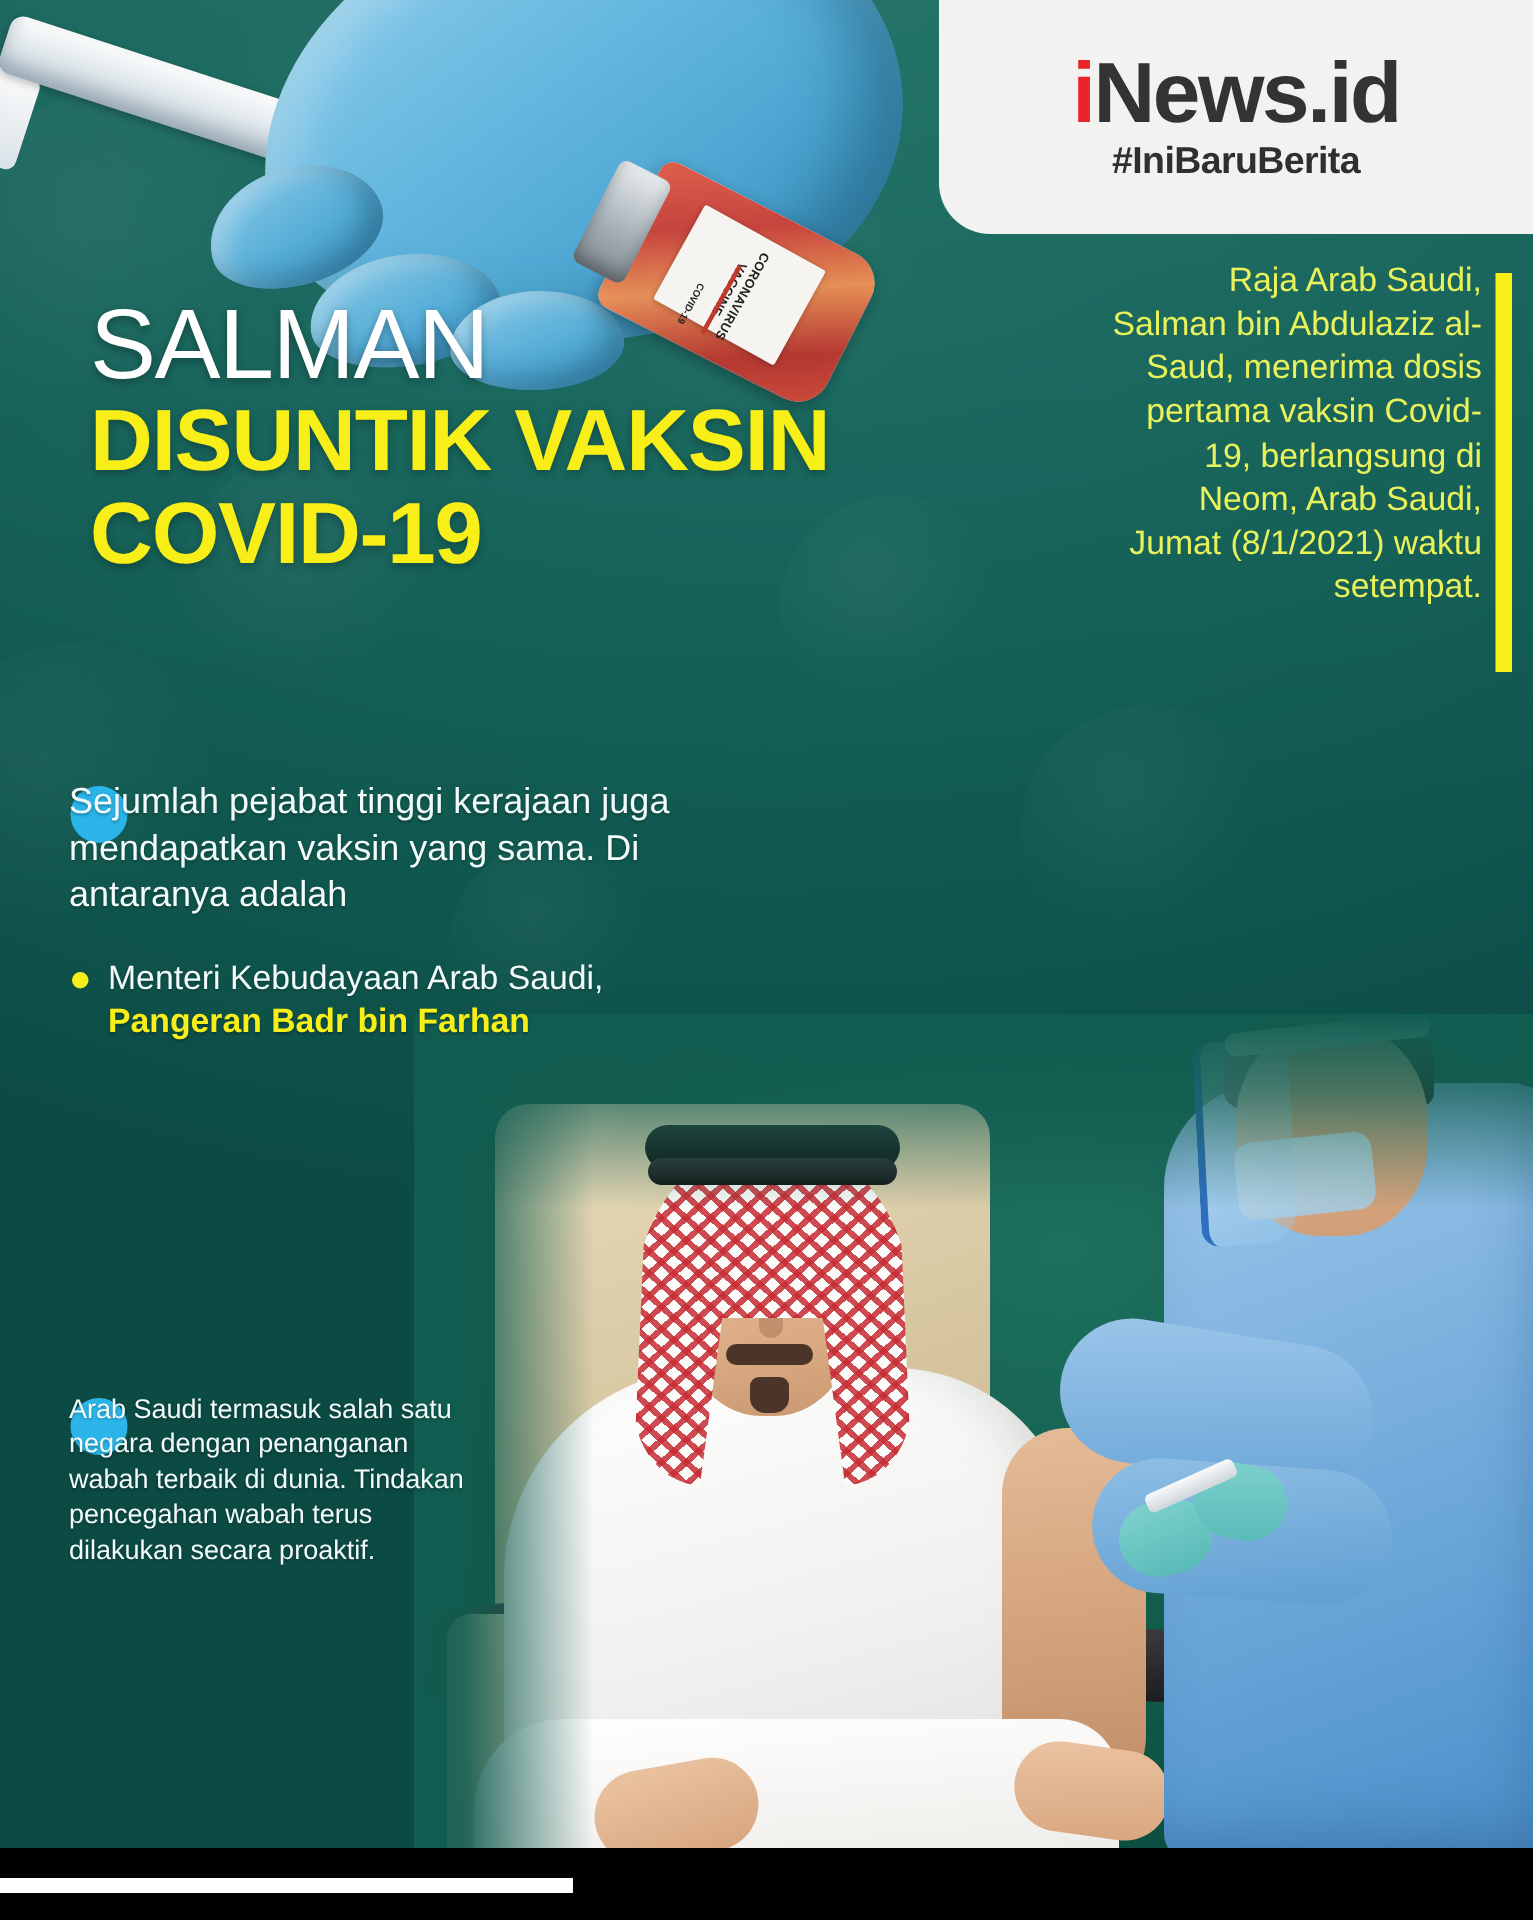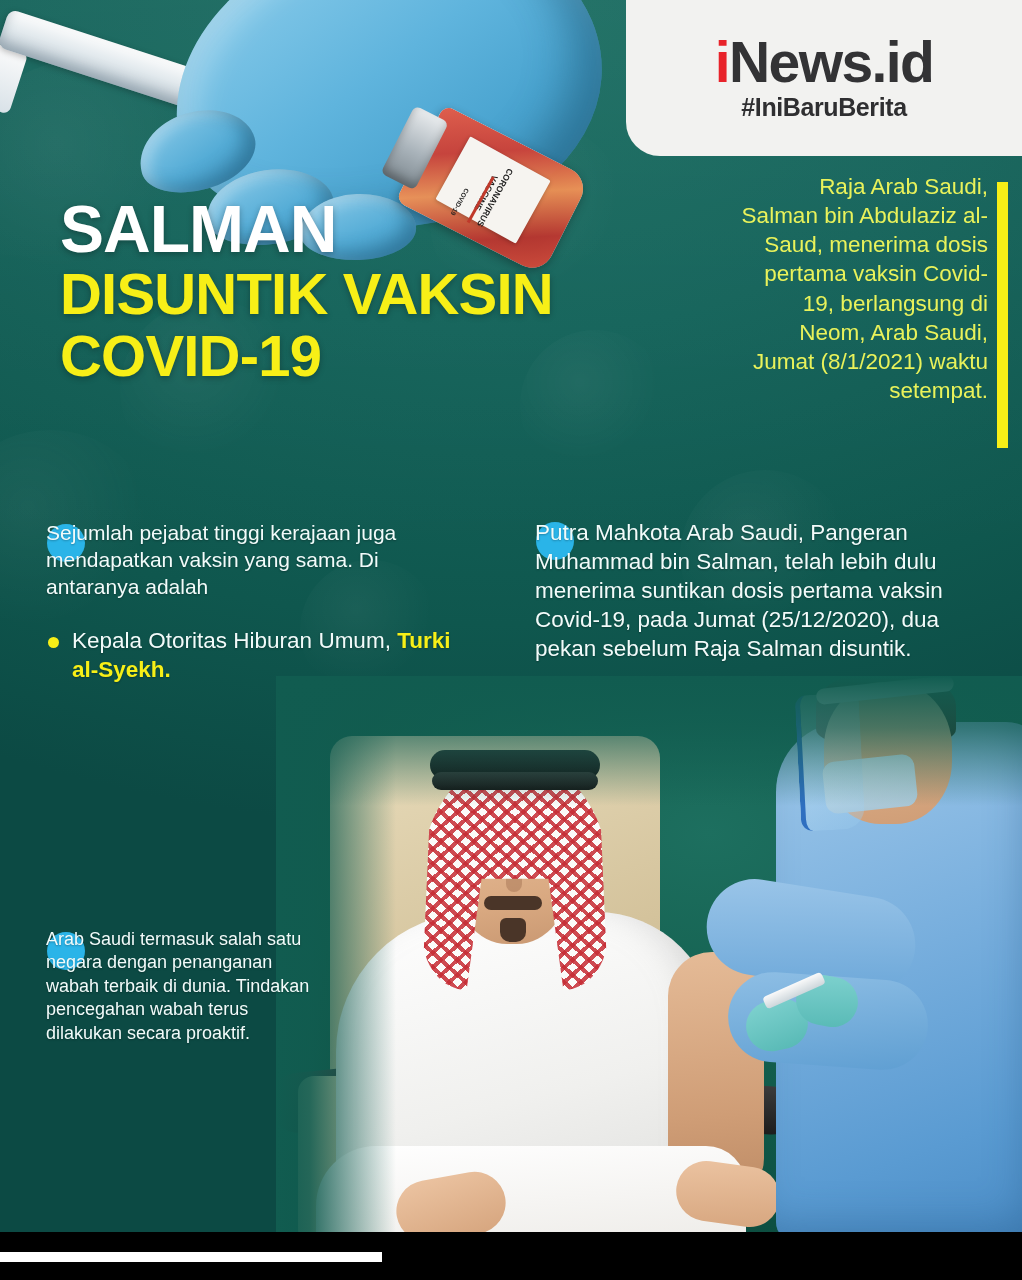--- a/index.html
+++ b/index.html
@@ -74,21 +74,21 @@
   .lead{position:absolute;right:34px;top:172px;width:250px;text-align:right;
       color:#e9f25a;font-size:22.5px;line-height:1.295;font-weight:400;}
   .lead-bar{position:absolute;right:14px;top:182px;width:11px;height:266px;background:#f7ef17;}
 
   
   .col-left{position:absolute;left:46px;top:520px;width:430px;}
   .col-right{position:absolute;left:535px;top:518px;width:460px;}
 
   .blob{position:absolute;border-radius:50%;background:#2ab4e8;}
   .blob-a{left:1px;top:4px;width:38px;height:38px;}
-  .para{position:relative;color:#f2fbfa;font-size:21px;line-height:1.285;z-index:2;
+  .para{position:relative;color:#f2fbfa;font-size:24px;line-height:1.285;z-index:2;
       text-shadow:0 1px 2px rgba(0,0,0,.28);}
   .para.rt{font-size:22.5px;line-height:1.29;}
 
   .list{position:relative;margin-top:26px;padding:0;list-style:none;}
   .list li{position:relative;padding-left:26px;margin-bottom:26px;
       color:#f2fbfa;font-size:22.5px;line-height:1.27;text-shadow:0 1px 2px rgba(0,0,0,.28);}
   .list li::before{content:"";position:absolute;left:2px;top:10px;width:11px;height:11px;
       border-radius:50%;background:#f7ef17;}
   .list b{color:#f7ef17;font-weight:700;}
 
@@ -215,21 +215,21 @@
       </div>
     </div>
   </div>
 
   <div class="logo-panel">
     <div class="logo-word"><span class="i">i</span><span>News.id</span></div>
     <div class="logo-tag">#IniBaruBerita</div>
   </div>
 
   <div style="position:absolute;left:60px;top:196px;">
-    <div style="font-size:66px;font-weight:700;color:#ffffff;line-height:1.02;letter-spacing:-1px;text-shadow:0 2px 6px rgba(0,0,0,.3);">SALMAN</div>
+    <div style="font-size:66px;font-weight:400;color:#ffffff;line-height:1.02;letter-spacing:-1px;text-shadow:0 2px 6px rgba(0,0,0,.3);">SALMAN</div>
     <div style="font-size:58px;font-weight:700;color:#f7ef17;line-height:1.06;letter-spacing:-.8px;text-shadow:0 2px 6px rgba(0,0,0,.28);">DISUNTIK VAKSIN</div>
     <div style="font-size:58px;font-weight:700;color:#f7ef17;line-height:1.06;letter-spacing:-.8px;text-shadow:0 2px 6px rgba(0,0,0,.28);">COVID-19</div>
   </div>
 
   <div class="lead">Raja Arab Saudi, Salman bin Abdulaziz al-Saud, menerima dosis pertama vaksin Covid-19, berlangsung di Neom, Arab Saudi, Jumat (8/1/2021) waktu setempat.</div>
   <div class="lead-bar"></div>
 
   <div class="photo-main">
     <div class="pm-bg"></div>
     <div class="pm-chairback"></div>
@@ -266,28 +266,24 @@
     <div class="pm-glove b"></div>
     <div class="pm-syringe"></div>
     <div class="pm-fade-l"></div>
     <div class="pm-fade-t"></div>
   </div>
 
   <div class="col-left">
     <div class="blob blob-a"></div>
     <div class="para">Sejumlah pejabat tinggi kerajaan juga mendapatkan vaksin yang sama. Di antaranya adalah</div>
     <ul class="list">
-      <li><span>Kepala Otoritas Hiburan Umum, </span><b>Turki al-Syekh.</b></li>
+      <li><span>Menteri Kebudayaan Arab Saudi, </span><b>Pangeran Badr bin Farhan</b></li>
     </ul>
   </div>
 
-  <div class="col-right">
-    <div class="blob blob-a"></div>
-    <div class="para rt">Putra Mahkota Arab Saudi, Pangeran Muhammad bin Salman, telah lebih dulu menerima suntikan dosis pertama vaksin Covid-19, pada Jumat (25/12/2020), dua pekan sebelum Raja Salman disuntik.</div>
-  </div>
 
   <div class="block-bottom">
     <div class="blob blob-a"></div>
     <div class="para">Arab Saudi termasuk salah satu negara dengan penanganan wabah terbaik di dunia. Tindakan pencegahan wabah terus dilakukan secara proaktif.</div>
   </div>
 
   <div class="footer">
     <div class="footer-rule"></div>
   </div>
 

